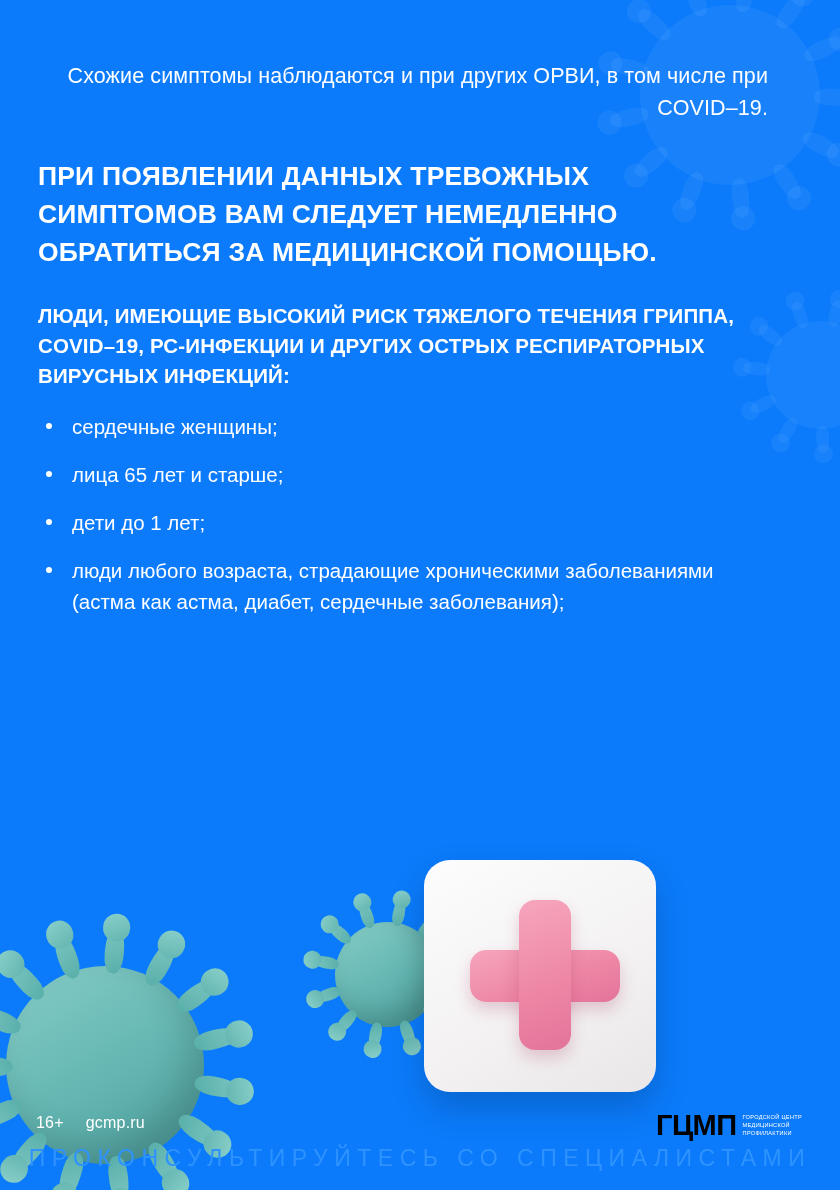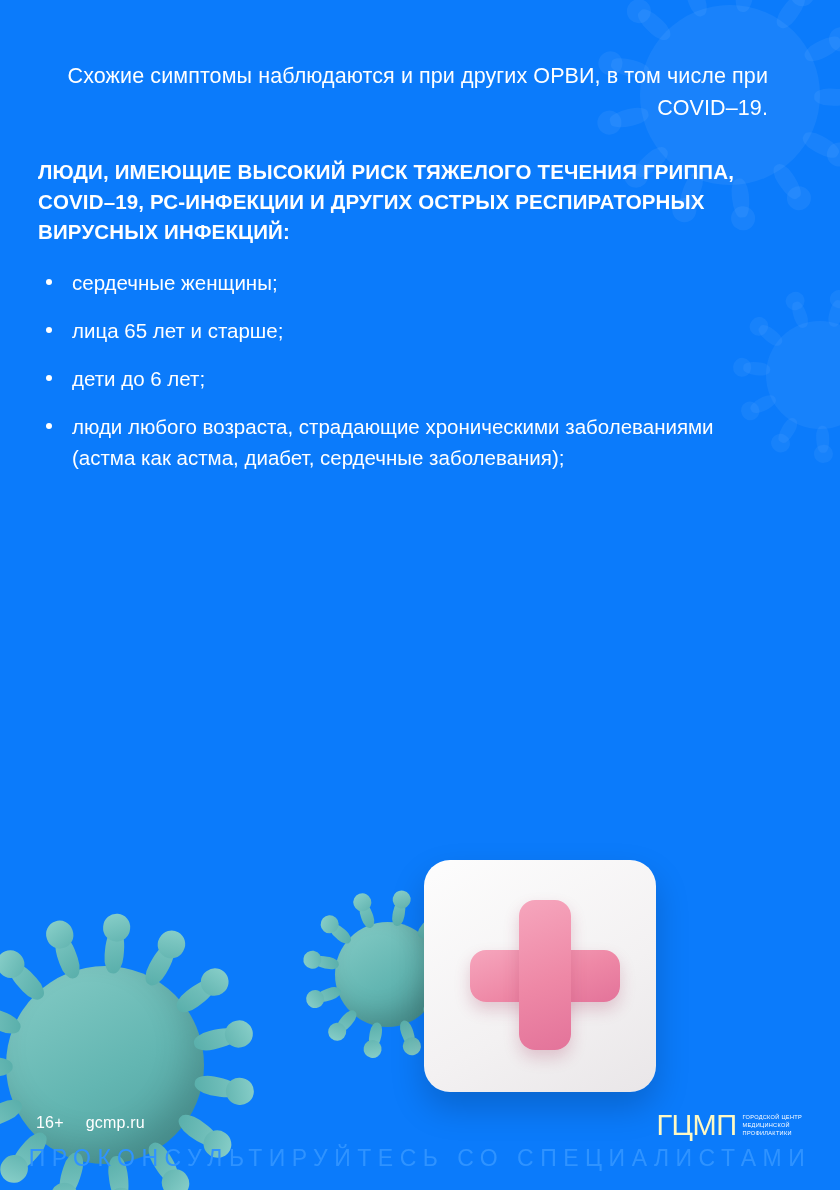--- a/index.html
+++ b/index.html
@@ -144,23 +144,23 @@
     text-transform: uppercase;
     z-index: 6;
   }
   .logo {
     position: absolute;
     right: 38px; bottom: 50px;
     display: flex; align-items: flex-start; gap: 6px;
     z-index: 6;
   }
   .logo .mark {
-    color: #fef9c3;
+    color: #000000;
     font-size: 29px;
-    font-weight: 400;
+    font-weight: 700;
     letter-spacing: -0.5px;
     line-height: 29px;
   }
   .logo .lines {
     display: flex; flex-direction: column; gap: 1px;
     padding-top: 3px;
   }
   .logo .lines span {
     color: #ffffff;
     font-size: 5.6px;
@@ -318,25 +318,26 @@
     </div>
 
   <div id="plus-card"></div>
   <div id="plus-shape">
     <div class="bar h"></div>
     <div class="bar v"></div>
   </div>
 
   <div class="content">
     <p class="intro">Схожие симптомы наблюдаются и при других ОРВИ, в том числе при COVID–19.</p>
+    <h1 class="headline">ПРИ ПОЯВЛЕНИИ ДАННЫХ ТРЕВОЖНЫХ СИМПТОМОВ ВАМ СЛЕДУЕТ НЕМЕДЛЕННО ОБРАТИТЬСЯ ЗА МЕДИЦИНСКОЙ ПОМОЩЬЮ.</h1>
     <h2 class="subhead">ЛЮДИ, ИМЕЮЩИЕ ВЫСОКИЙ РИСК ТЯЖЕЛОГО ТЕЧЕНИЯ ГРИППА, COVID–19, РС-ИНФЕКЦИИ И ДРУГИХ ОСТРЫХ РЕСПИРАТОРНЫХ ВИРУСНЫХ ИНФЕКЦИЙ:</h2>
     <ul class="risk-list">
       <li><span class="dot"></span><span>сердечные женщины;</span></li>
       <li><span class="dot"></span><span>лица 65 лет и старше;</span></li>
-      <li><span class="dot"></span><span>дети до 6 лет;</span></li>
+      <li><span class="dot"></span><span>дети до 1 лет;</span></li>
       <li><span class="dot"></span><span>люди любого возраста, страдающие хроническими заболеваниями (астма как астма, диабет, сердечные заболевания);</span></li>
     </ul>
   </div>
 
   <div class="footer-left">
     <span>16+</span>
     <span>gcmp.ru</span>
   </div>
 
   <div class="tagline">ПРОКОНСУЛЬТИРУЙТЕСЬ СО СПЕЦИАЛИСТАМИ</div>

